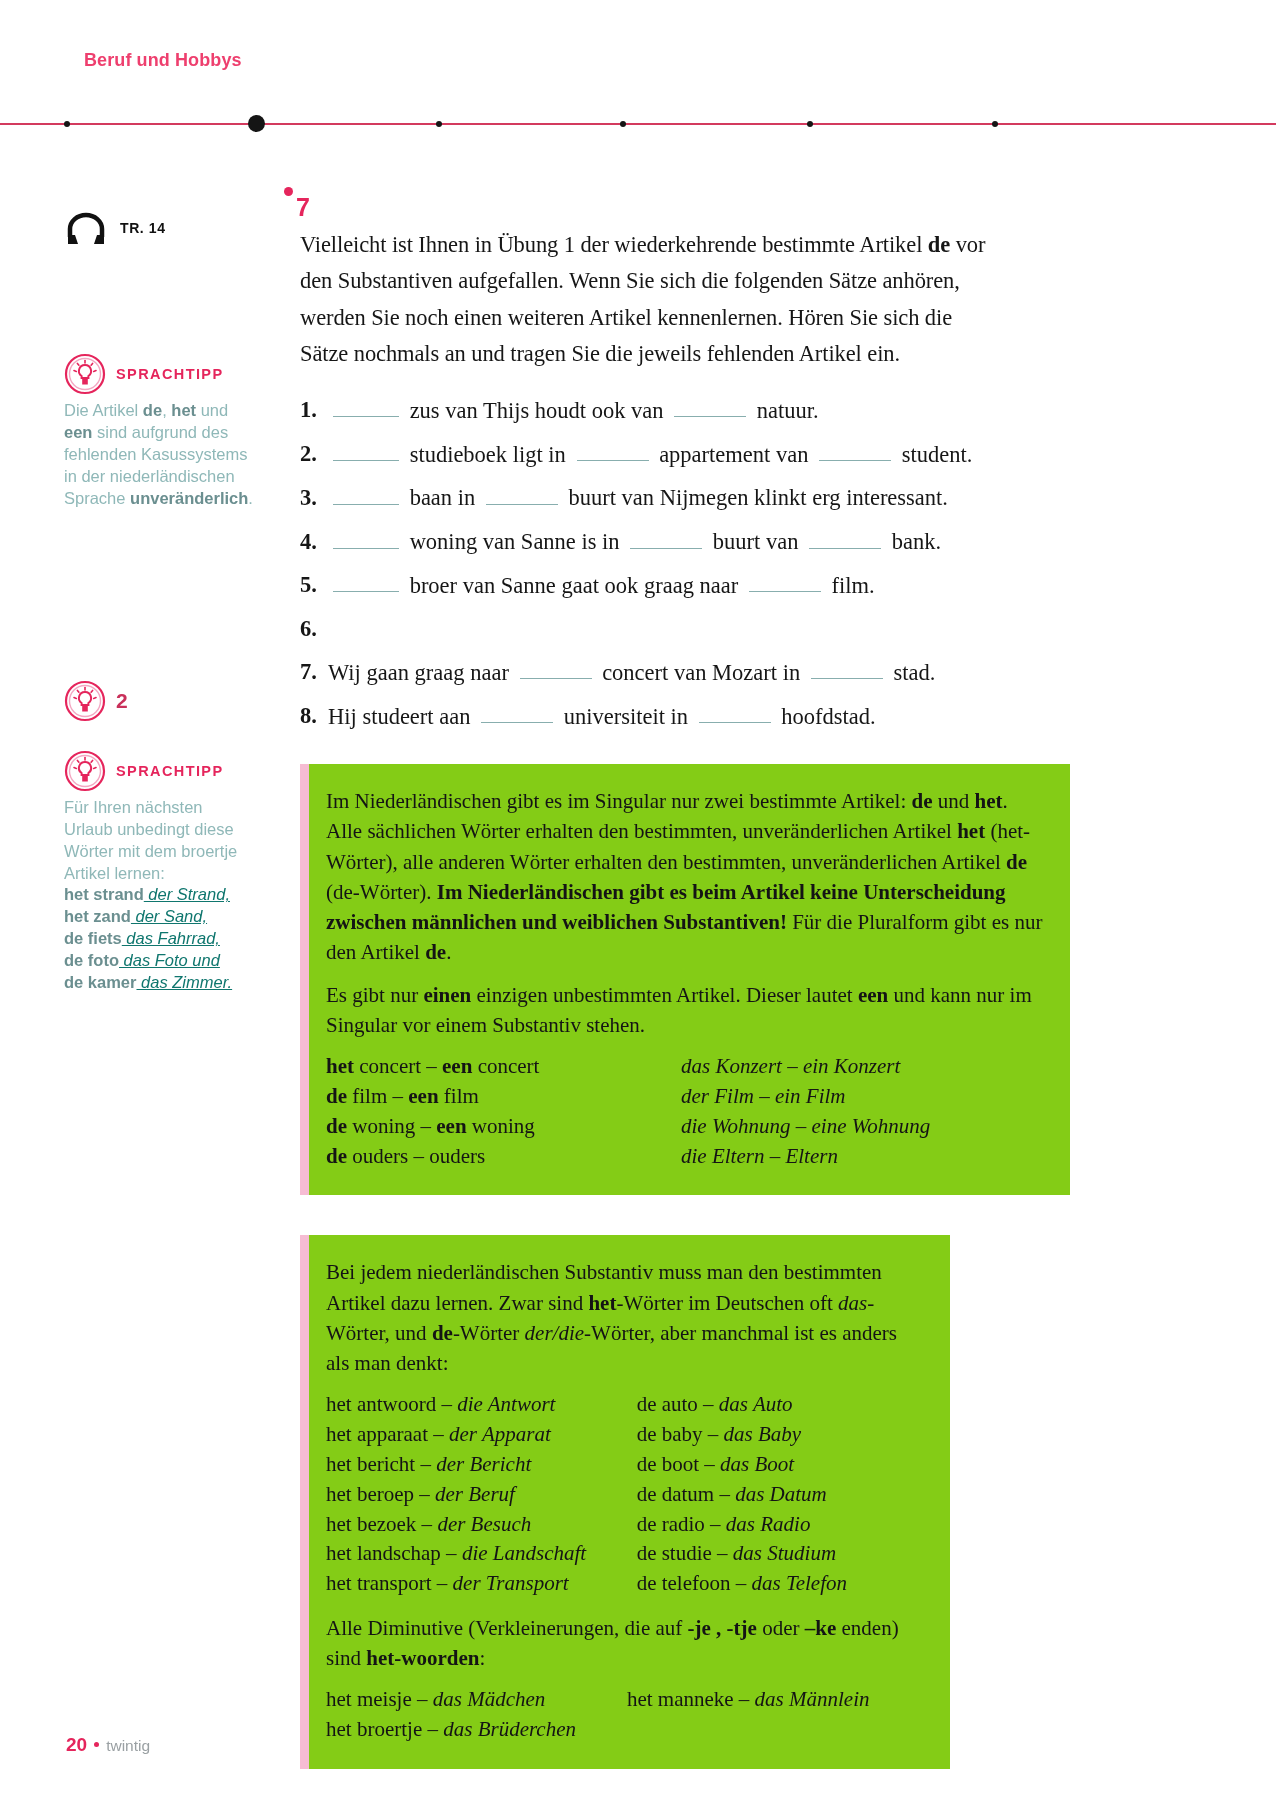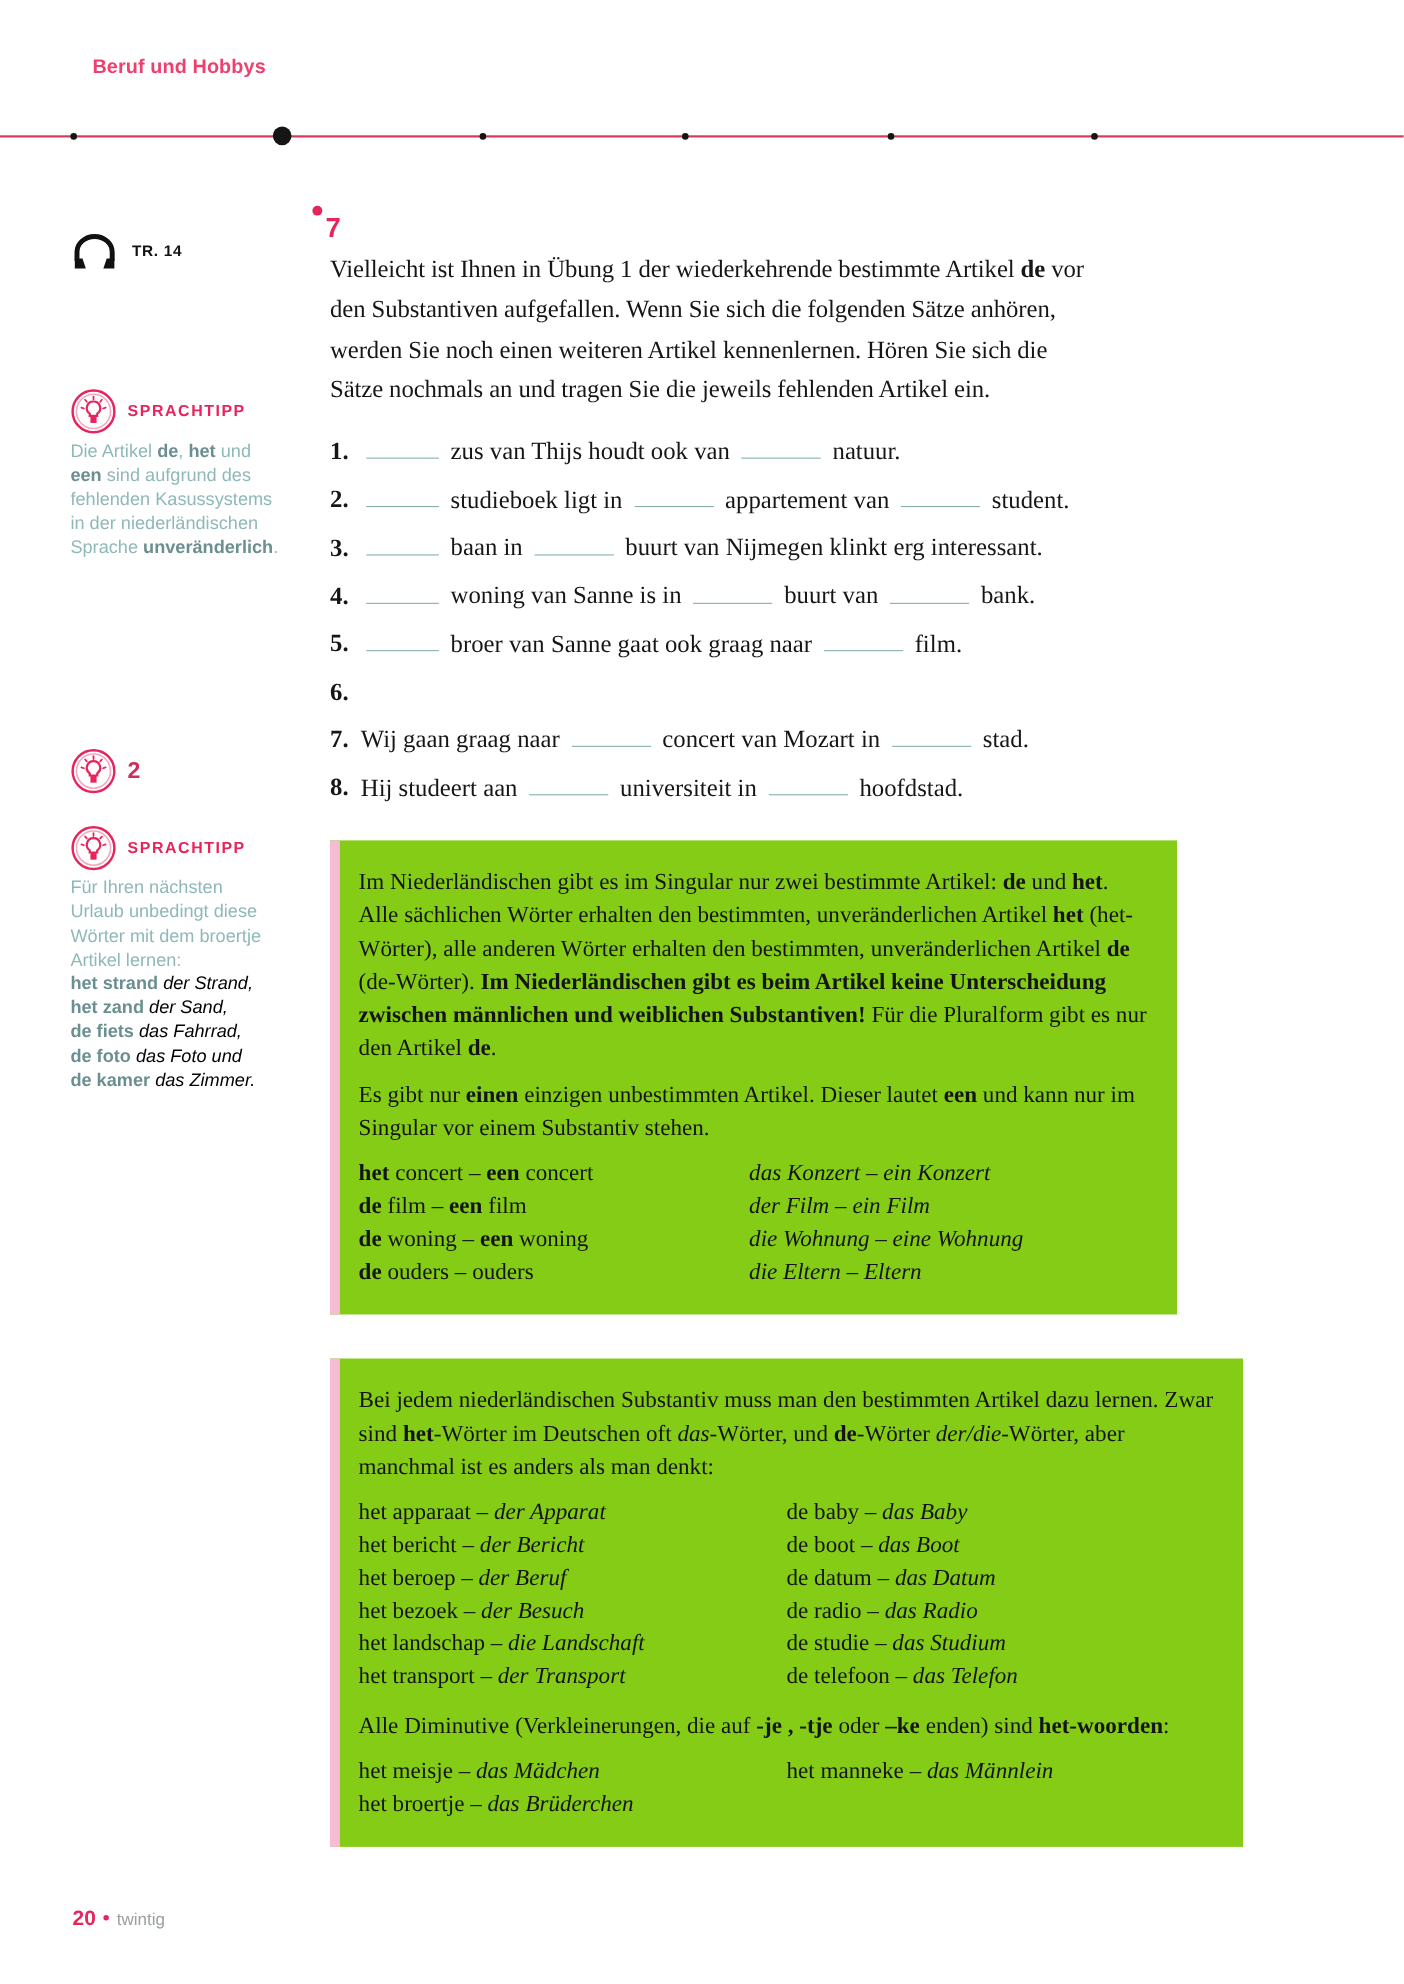--- a/index.html
+++ b/index.html
@@ -108,21 +108,21 @@
   }
   .tip-body {
     margin-top: 5px;
     color: #8fb8b8;
     font-size: 16.5px;
     line-height: 1.33;
     max-width: 190px;
   }
   .tip-body b { color: #6b8f90; font-weight: bold; }
   .tip-body .de-word { font-weight: bold; color: #6b8f90; }
-  .tip-body .ger { font-style: italic; color: #000000; }
+  .tip-body .ger { font-style: italic; color: #0f766e; text-decoration: underline; }
   .vocab-line { white-space: nowrap; }
 
   
   #main {
     position: absolute;
     left: 300px;
     top: 185px;
     width: 910px;
   }
   .ex-number-wrap {
@@ -204,21 +204,21 @@
   .pink-box p {
     margin: 0 0 12px 0;
     font-size: 21px;
     line-height: 1.44;
   }
   .pink-box p:last-child { margin-bottom: 0; }
   .pink-box b { font-weight: bold; }
   .pink-box i { font-style: italic; }
 
   #grammar-box-1 { margin-top: 34px; width: 770px; }
-  #grammar-box-2 { margin-top: 40px; width: 830px; }
+  #grammar-box-2 { margin-top: 40px; width: 650px; }
 
   .pair-table {
     width: 100%;
     border-collapse: collapse;
     margin-top: 6px;
   }
   .pair-table td {
     font-size: 21px;
     line-height: 1.42;
     padding: 0;
@@ -445,20 +445,24 @@
     </table>
   </div>
 
   <div class="pink-box" id="grammar-box-2">
     <p>
       Bei jedem niederländischen Substantiv muss man den bestimmten Artikel dazu lernen. Zwar sind <b>het</b>-Wörter im Deutschen oft <i>das</i>-Wörter, und <b>de</b>-Wörter <i>der/die</i>-Wörter, aber manchmal ist es anders als man denkt:
     </p>
     <table class="pair-table">
       <tbody id="pair-rows-2">
           <tr>
+            <td class="nl">het antwoord – <i>die Antwort</i></td>
+            <td class="nl">de auto – <i>das Auto</i></td>
+          </tr>
+          <tr>
             <td class="nl">het apparaat – <i>der Apparat</i></td>
             <td class="nl">de baby – <i>das Baby</i></td>
           </tr>
           <tr>
             <td class="nl">het bericht – <i>der Bericht</i></td>
             <td class="nl">de boot – <i>das Boot</i></td>
           </tr>
           <tr>
             <td class="nl">het beroep – <i>der Beruf</i></td>
             <td class="nl">de datum – <i>das Datum</i></td>

